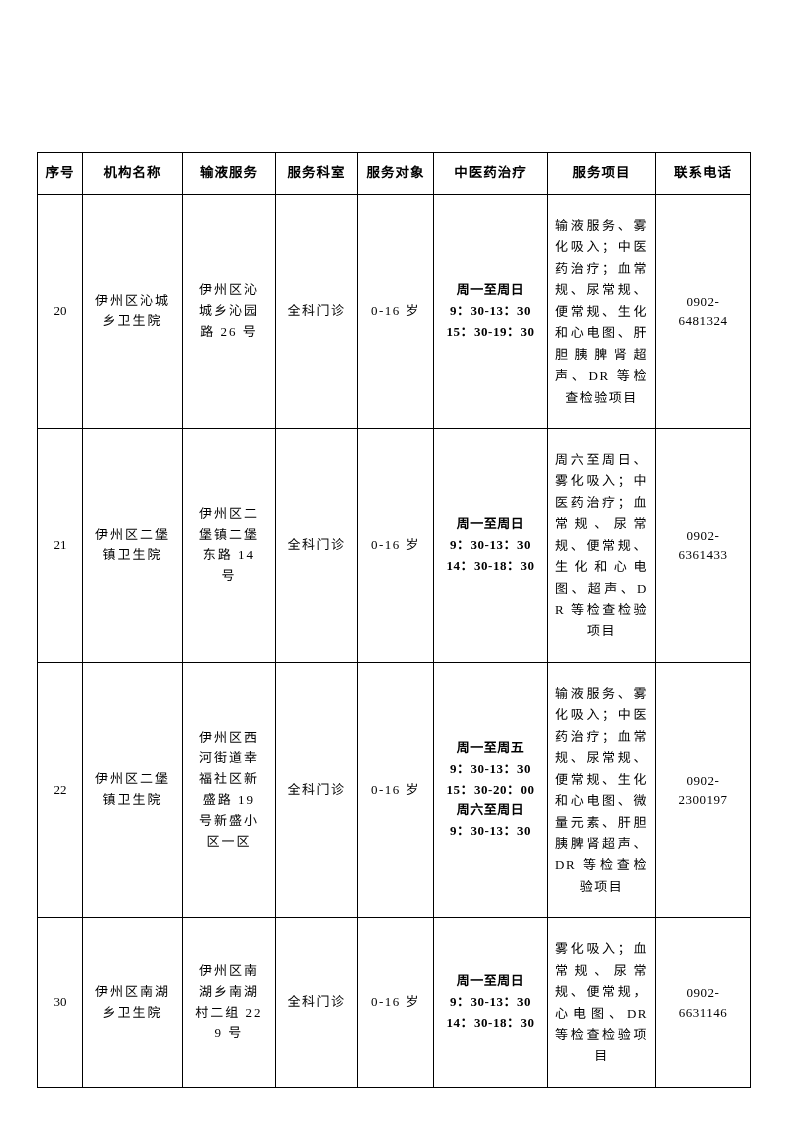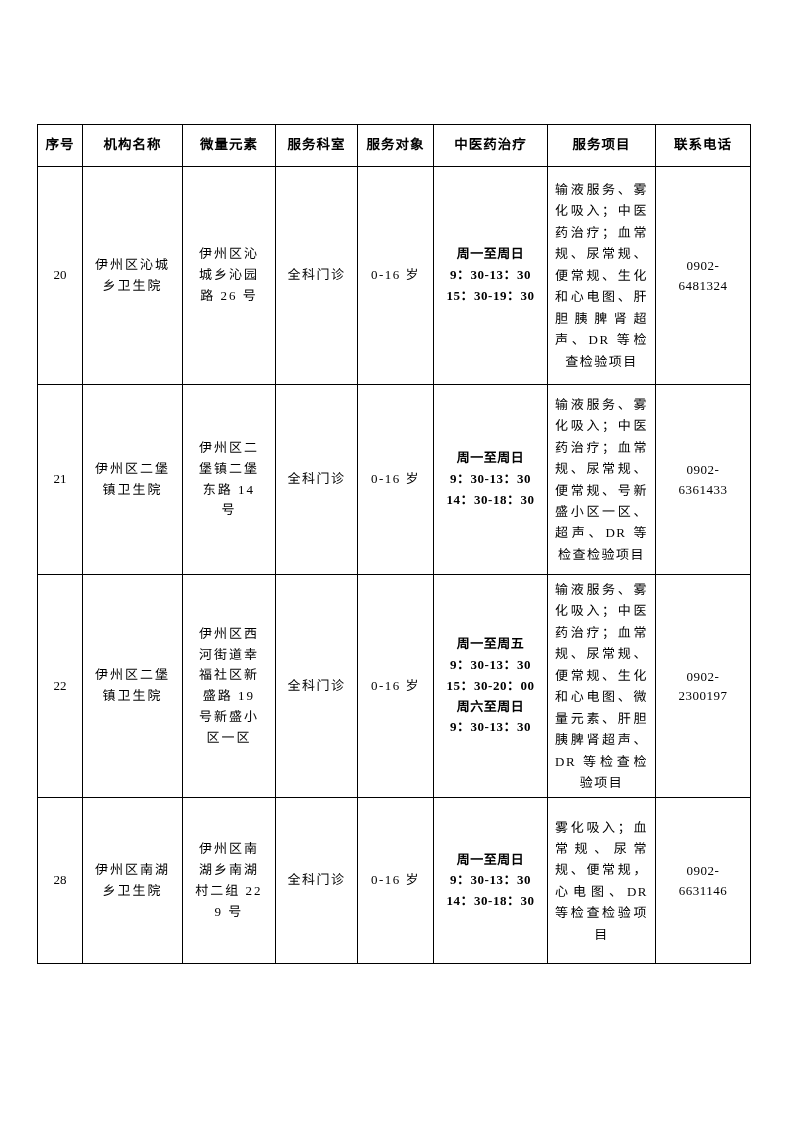--- a/index.html
+++ b/index.html
@@ -12,21 +12,21 @@
     width: 793px;
     height: 1122px;
     background: #ffffff;
     overflow: hidden;
     font-family: "Liberation Serif", "DejaVu Serif", serif;
     color: #000000;
   }
   table.org-table {
     position: absolute;
     left: 37px;
-    top: 124px;
+    top: 152px;
     width: 713px;
     border-collapse: collapse;
     table-layout: fixed;
   }
   .org-table col.c-seq      { width: 45px;  }
   .org-table col.c-name     { width: 100px; }
   .org-table col.c-address  { width: 93px;  }
   .org-table col.c-dept     { width: 82px;  }
   .org-table col.c-target   { width: 76px;  }
   .org-table col.c-hours    { width: 114px; }
@@ -65,21 +65,21 @@
     white-space: pre-line;
     letter-spacing: 0.5px;
     padding: 2px 2px;
     font-weight: bold;
   }
   td.cell-services {
     letter-spacing: 1.5px;
     text-align: justify;
     text-align-last: center;
     word-break: break-all;
-    padding: 4px 7px;
+    padding: 20px 7px;
     line-height: 1.65;
   }
   td.cell-phone {
     letter-spacing: 0.5px;
     padding: 2px 18px;
     line-height: 1.5;
   }
 </style>
 </head>
 <body>
@@ -93,21 +93,21 @@
         <col class="c-dept">
       <col class="c-target">
         <col class="c-hours">
         <col class="c-services">
         <col class="c-phone">
     </colgroup>
     <thead>
       <tr class="header-row">
         <th>序号</th>
         <th>机构名称</th>
-        <th>微量元素</th>
+        <th>输液服务</th>
         <th>服务科室</th>
         <th>服务对象</th>
         <th>中医药治疗</th>
         <th>服务项目</th>
         <th>联系电话</th>
       </tr>
     </thead>
     <tbody>
       <tr class="row-0">
         <td class="cell-seq">20</td>
@@ -123,39 +123,39 @@
       </tr>
       <tr class="row-1">
         <td class="cell-seq">21</td>
         <td class="cell-name">伊州区二堡镇卫生院</td>
         <td class="cell-address">伊州区二堡镇二堡东路 14 号</td>
         <td class="cell-dept">全科门诊</td>
         <td class="cell-target">0-16 岁</td>
         <td class="cell-hours">周一至周日
 9：30-13：30
 14：30-18：30</td>
-        <td class="cell-services">输液服务、雾化吸入；中医药治疗；血常规、尿常规、便常规、号新盛小区一区、超声、DR 等检查检验项目</td>
+        <td class="cell-services">周六至周日、雾化吸入；中医药治疗；血常规、尿常规、便常规、生化和心电图、超声、DR 等检查检验项目</td>
         <td class="cell-phone">0902-6361433</td>
       </tr>
       <tr class="row-2">
         <td class="cell-seq">22</td>
         <td class="cell-name">伊州区二堡镇卫生院</td>
         <td class="cell-address">伊州区西河街道幸福社区新盛路 19 号新盛小区一区</td>
         <td class="cell-dept">全科门诊</td>
         <td class="cell-target">0-16 岁</td>
         <td class="cell-hours">周一至周五
 9：30-13：30
 15：30-20：00
 周六至周日
 9：30-13：30</td>
         <td class="cell-services">输液服务、雾化吸入；中医药治疗；血常规、尿常规、便常规、生化和心电图、微量元素、肝胆胰脾肾超声、DR 等检查检验项目</td>
         <td class="cell-phone">0902-2300197</td>
       </tr>
       <tr class="row-3">
-        <td class="cell-seq">28</td>
+        <td class="cell-seq">30</td>
         <td class="cell-name">伊州区南湖乡卫生院</td>
         <td class="cell-address">伊州区南湖乡南湖村二组 229 号</td>
         <td class="cell-dept">全科门诊</td>
         <td class="cell-target">0-16 岁</td>
         <td class="cell-hours">周一至周日
 9：30-13：30
 14：30-18：30</td>
         <td class="cell-services">雾化吸入；血常规、尿常规、便常规，心电图、DR 等检查检验项目</td>
         <td class="cell-phone">0902-6631146</td>
       </tr>

